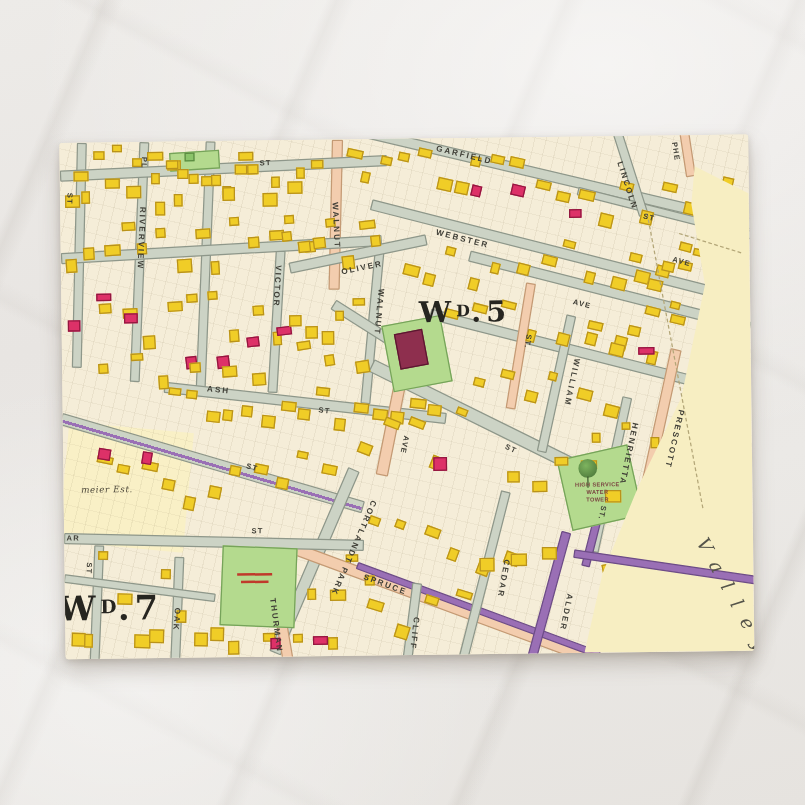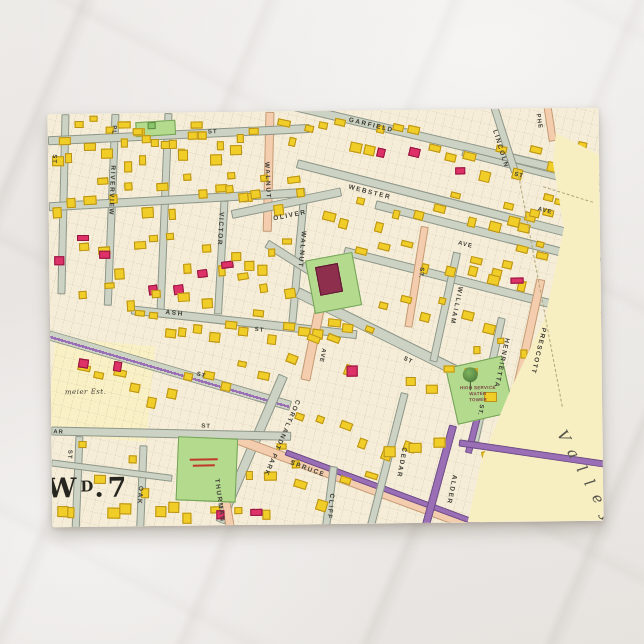--- a/index.html
+++ b/index.html
@@ -377,20 +377,23 @@
       <span class="lb" style="left:406px;top:366px;transform:rotate(102deg);">ALDER</span>
       <span class="lb" style="left:283px;top:383px;transform:rotate(97deg);">CLIFF</span>
       <span class="lb" style="left:92px;top:373px;transform:rotate(95deg);">OAK</span>
       <span class="lb" style="left:168px;top:366px;transform:rotate(83deg);">THURMAN</span>
       <span class="lb" style="left:250px;top:290px;transform:rotate(114deg);">CORTLANDT PARK</span>
       <span class="lb sm" style="left:494px;top:5px;transform:rotate(82deg);">PHE</span>
       <span class="lb sm" style="left:2px;top:314px;transform:rotate(2deg);">AR</span>
 
       <span class="est-lb" style="left:14px;top:275px;">meier Est.</span>
 
+      <div class="ward" style="left:286px;top:126px;font-size:23px;">
+        <span>W</span><span class="sup">D</span><span>.5</span>
+      </div>
       <div class="ward" style="left:-6px;top:358px;font-size:27px;">
         <span>W</span><span class="sup">D</span><span>.7</span>
       </div>
 
       <div class="valley-lb" style="left:516px;top:320px;transform:rotate(62deg);">Valley</div>
 
       <div class="wt-lb" style="left:400px;top:276px;">
         <div>HIGH SERVICE</div>
         <div>WATER</div>
         <div>TOWER</div>

